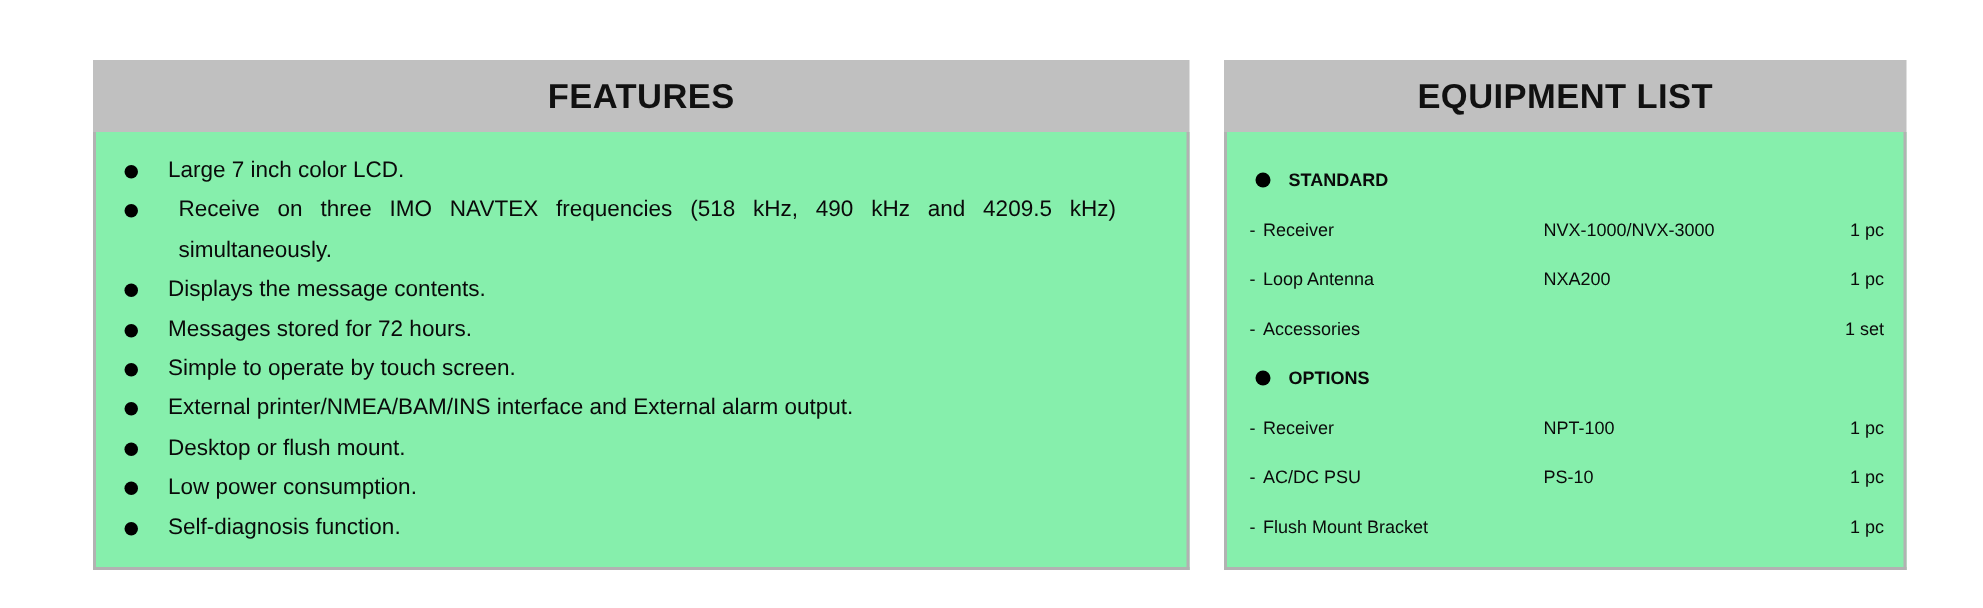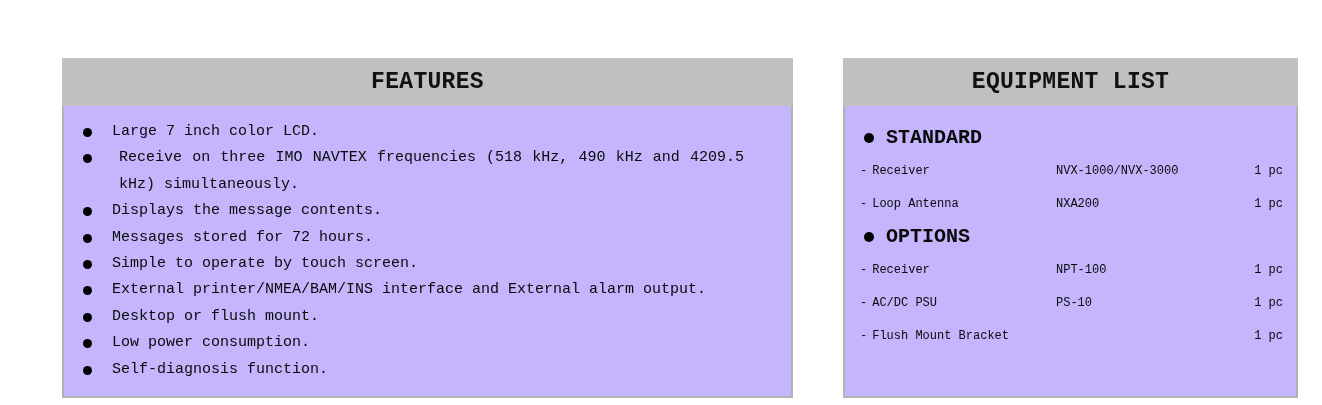--- a/index.html
+++ b/index.html
@@ -6,40 +6,40 @@
   html, body { background: #ffffff; }
   .page {
     position: relative;
     width: 1322px;
     height: 405px;
     background: #ffffff;
     font-family: "Liberation Sans", "DejaVu Sans", sans-serif;
     color: #0a0a0a;
     overflow: hidden;
   }
-  .panel { position: absolute; top: 58px; font-family: Liberation Mono, monospace; }
+  .panel { position: absolute; top: 40px; }
   .panel-features  { left: 62px;  width: 731px; }
-  .panel-equipment { left: 816px; width: 455px; margin-left: 27px; }
+  .panel-equipment { left: 816px; width: 455px; }
 
   .panel-header {
     height: 48px;
     background: #c0c0c0;
     display: flex;
     align-items: center;
     justify-content: center;
   }
   .panel-title {
     font-size: 23px;
     font-weight: bold;
     color: #111111;
     letter-spacing: 0.3px;
   }
 
   .panel-body {
-    background: #c4b5fd;
+    background: #86efac;
     border: 2px solid #b2b2b2;
     border-top: none;
     height: 292px;
   }
 
   
   .features-body { padding: 13px 20px 0 0; }
   .feat-list { list-style: none; }
   .feat {
     display: flex;
@@ -75,21 +75,21 @@
   .sec-bullet {
     flex: 0 0 auto;
     width: 10px;
     height: 10px;
     border-radius: 50%;
     background: #000000;
     margin-left: 4px;
   }
   .sec-label {
     margin-left: 12px;
-    font-size: 20px;
+    font-size: 12px;
     font-weight: bold;
     color: #0a0a0a;
   }
   .eq-row {
     height: 33px;
     display: grid;
     grid-template-columns: 196px 1fr auto;
     align-items: center;
     font-size: 12px;
     color: #0a0a0a;
@@ -164,20 +164,25 @@
       <div class="eq-row">
         <span class="eq-name"><span class="eq-dash">-</span><span>Receiver</span></span>
         <span class="eq-model">NVX-1000/NVX-3000</span>
         <span class="eq-qty">1 pc</span>
       </div>
       <div class="eq-row">
         <span class="eq-name"><span class="eq-dash">-</span><span>Loop Antenna</span></span>
         <span class="eq-model">NXA200</span>
         <span class="eq-qty">1 pc</span>
       </div>
+      <div class="eq-row">
+        <span class="eq-name"><span class="eq-dash">-</span><span>Accessories</span></span>
+        <span class="eq-model"></span>
+        <span class="eq-qty">1 set</span>
+      </div>
 
       <div class="eq-section">
         <span class="sec-bullet"></span>
         <span class="sec-label">OPTIONS</span>
       </div>
 
       <div class="eq-row">
         <span class="eq-name"><span class="eq-dash">-</span><span>Receiver</span></span>
         <span class="eq-model">NPT-100</span>
         <span class="eq-qty">1 pc</span>

